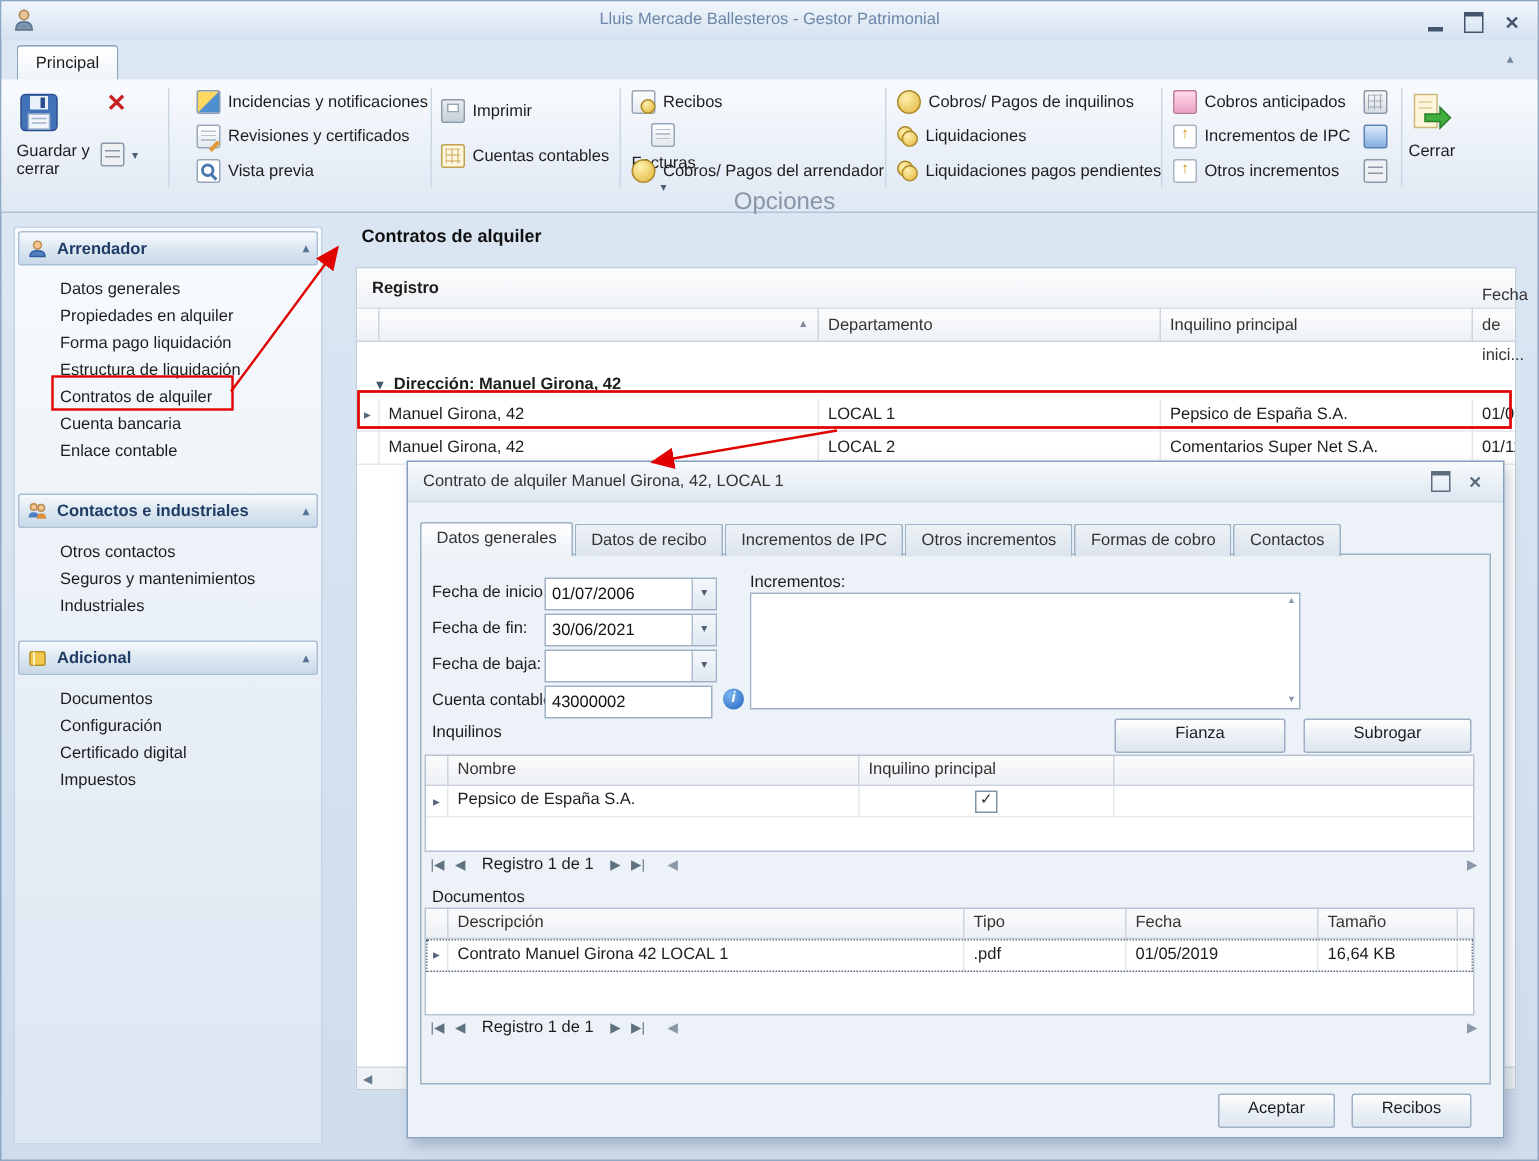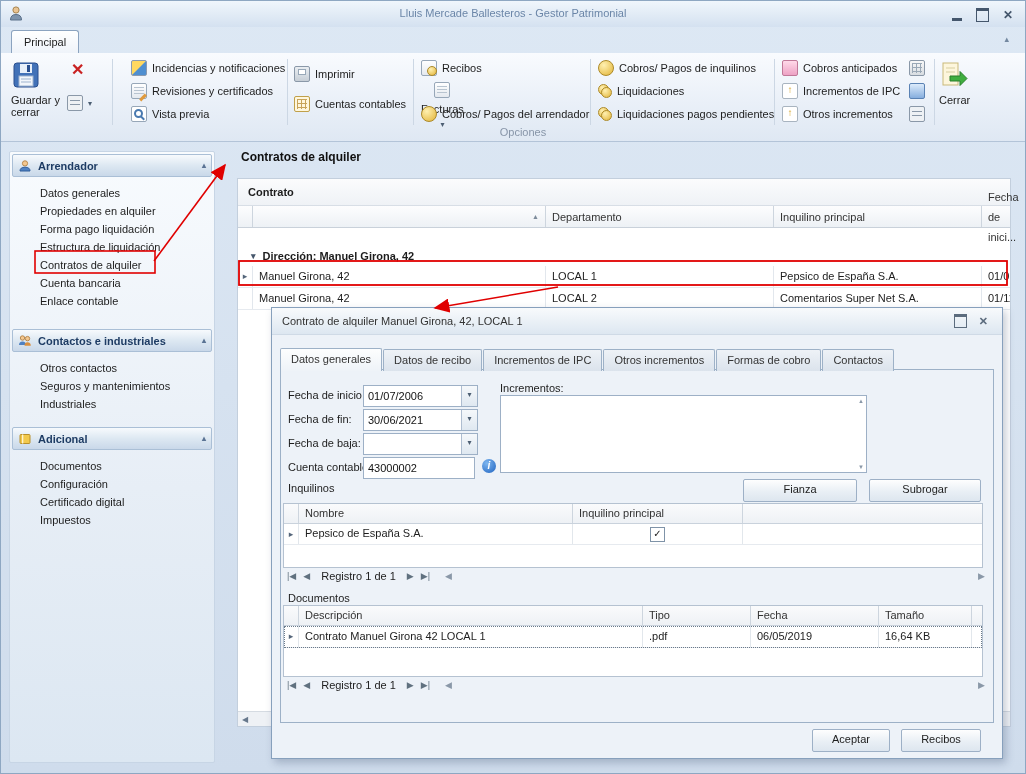--- a/index.html
+++ b/index.html
@@ -19,21 +19,21 @@
   .tab-principal{position:absolute;left:10px;top:3px;width:66px;height:23px;text-align:center;line-height:22px;
      background:linear-gradient(#ffffff,#eef3f9);border:1px solid #8ba3bf;border-bottom:none;border-radius:3px 3px 0 0;}
   .ribbon-collapse{position:absolute;right:16px;top:7px;color:#7488a0;font-size:9px;}
   
   .ribbon{position:absolute;top:52px;left:0;right:0;height:88px;
      background:linear-gradient(#f9fbfe,#eaf0f8 55%,#dfe8f3);border-bottom:1px solid #b3c4d8;}
   .big-btn{position:absolute;width:52px;top:3px;height:78px;text-align:left;border-radius:3px;cursor:pointer;}
   .big-btn .cap{margin-top:2px;line-height:12px;}
   .rsep{position:absolute;top:6px;bottom:16px;width:1px;background:#ccd7e4;}
   .ritem{position:absolute;height:18px;display:flex;align-items:center;gap:5px;white-space:nowrap;cursor:pointer;}
-  .group-cap{position:absolute;left:111px;width:822px;top:73px;text-align:center;color:#8795a8;font-size:11px;}
+  .group-cap{position:absolute;left:111px;width:822px;top:73px;text-align:center;color:#8795a8;font-size:16px;}
   .xglyph{color:#c92222;font-size:16px;font-weight:bold;line-height:16px;}
   .ddg{color:#4c5e72;font-size:8px;}
   
   .ri{width:14px;height:14px;flex:0 0 14px;display:inline-block;position:relative;border-radius:2px;}
   .ri-bubbles{background:linear-gradient(135deg,#ffd860 48%,#4f8fd0 52%);border:1px solid #8a9ab0;}
   .ri-doc{background:linear-gradient(#ffffff,#e4e9ef);border:1px solid #97a7b8;}
   .ri-doc::after{content:"";position:absolute;left:2px;right:2px;top:3px;height:7px;
      background:repeating-linear-gradient(#b8c4d0 0 1px,transparent 1px 3px);}
   .ri-pencil::before{content:"";position:absolute;right:-1px;bottom:-1px;width:8px;height:3px;background:#e09a3c;transform:rotate(-45deg);}
   .ri-mag{background:#fff;border:1px solid #97a7b8;}
@@ -319,21 +319,21 @@
       <div class="side-item">Documentos</div>
       <div class="side-item">Configuración</div>
       <div class="side-item">Certificado digital</div>
       <div class="side-item">Impuestos</div>
     </div>
   </div>
 
   <div class="page-title">Contratos de alquiler</div>
 
   <div class="grid-panel">
-    <div class="grid-cap">Contrato</div>
+    <div class="grid-cap">Registro</div>
     <div class="ghead">
       <div class="gh c0"></div>
       <div class="gh c1">
         <span class="sortg">▲</span>
       </div>
       <div class="gh c2">Departamento</div>
       <div class="gh c3">Inquilino principal</div>
       <div class="gh c4" style="border-right:none;">Fecha de inici...</div>
     </div>
     <div class="gblank"></div>
@@ -451,21 +451,21 @@
           <div class="dgh" style="flex:0 0 331px;">Descripción</div>
           <div class="dgh" style="flex:0 0 95px;">Tipo</div>
           <div class="dgh" style="flex:0 0 115px;">Fecha</div>
           <div class="dgh" style="flex:0 0 80px;">Tamaño</div>
           <div class="dgh" style="flex:1 1 auto;border-right:none;"></div>
         </div>
         <div class="dgrow dotted" style="height:21px;line-height:20px;">
           <div class="dgc i0" style="line-height:21px;">▸</div>
           <div class="dgc" style="flex:0 0 331px;">Contrato Manuel Girona 42 LOCAL 1</div>
           <div class="dgc" style="flex:0 0 95px;">.pdf</div>
-          <div class="dgc" style="flex:0 0 115px;">06/05/2019</div>
+          <div class="dgc" style="flex:0 0 115px;">01/05/2019</div>
           <div class="dgc" style="flex:0 0 80px;">16,64 KB</div>
           <div class="dgc" style="flex:1 1 auto;border-right:none;"></div>
         </div>
       </div>
       <div class="pager" style="top:305px;">
         <span class="pg">|◀</span>
         <span class="pg">◀</span>
         <span class="ptext">Registro 1 de 1</span>
         <span class="pg">▶</span>
         <span class="pg">▶|</span>

